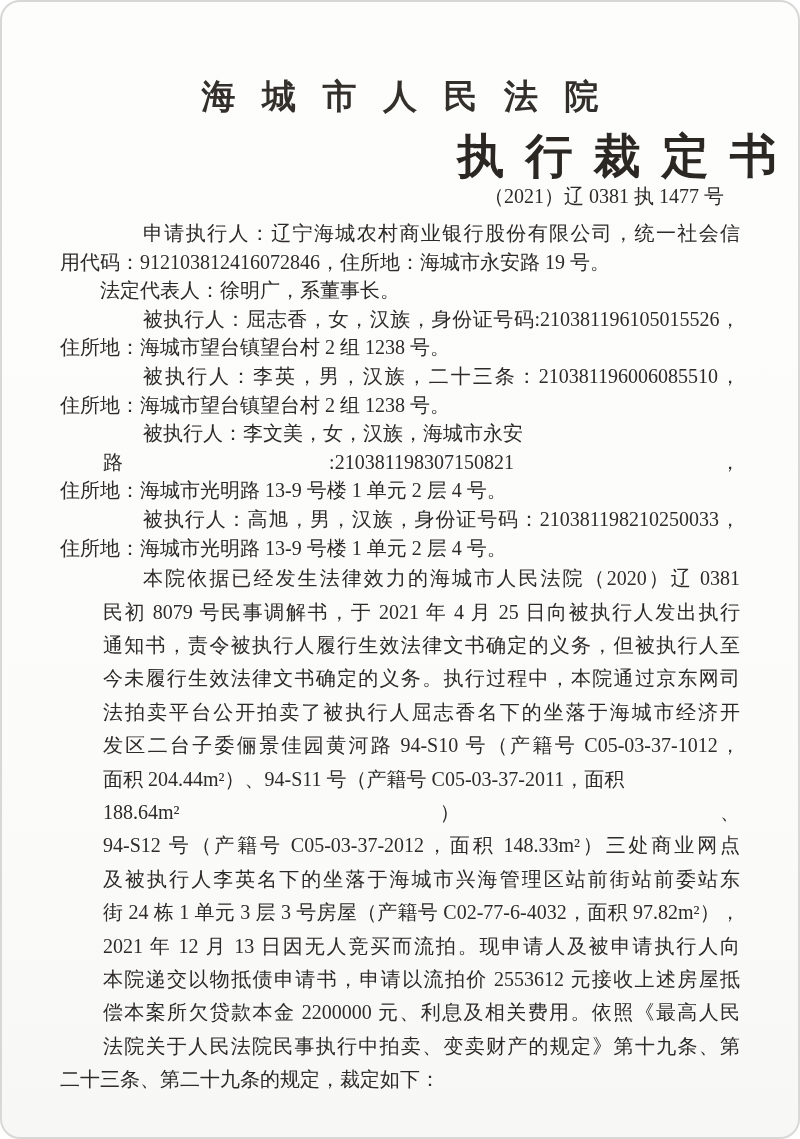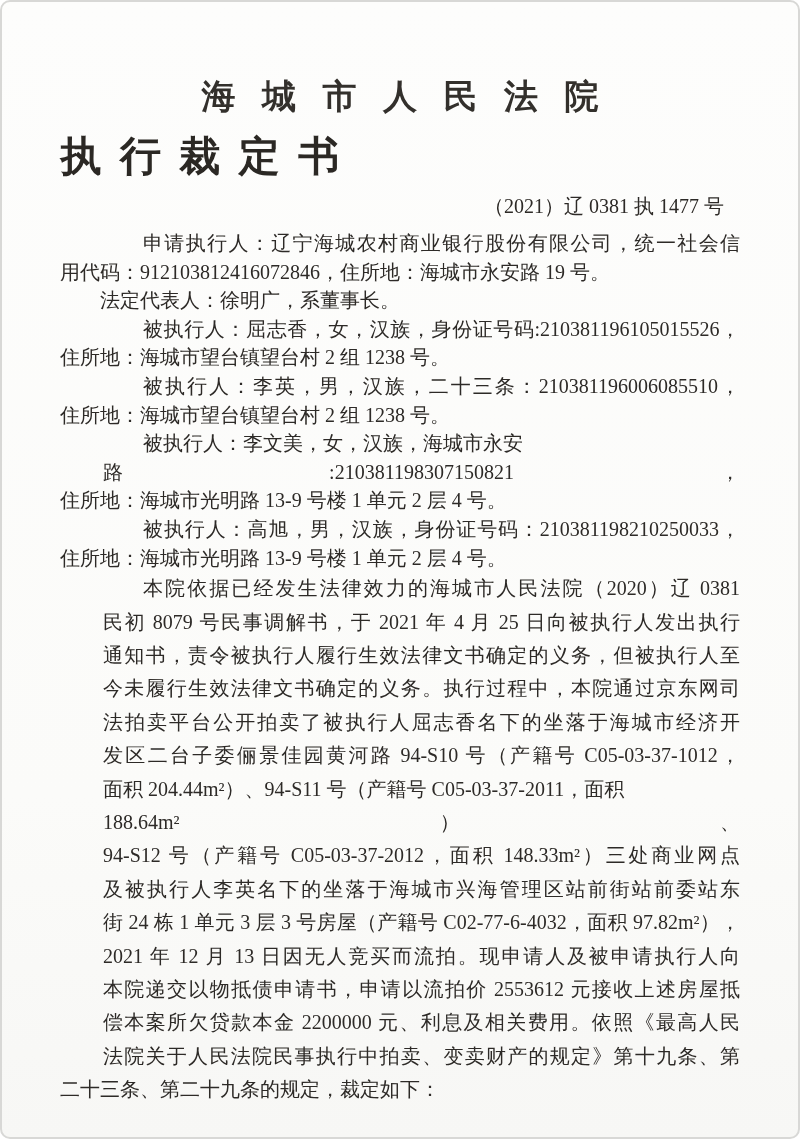--- a/index.html
+++ b/index.html
@@ -5,53 +5,52 @@
   html, body {
     margin: 0;
     padding: 0;
     background: #ffffff;
   }
   .page {
     width: 800px;
     height: 1139px;
     box-sizing: border-box;
     border: 2px solid #d8d8d6;
-    border-radius: 10px;
+    border-radius: 20px;
     background: linear-gradient(180deg, #fdfdfc 0%, #fbfbf9 70%, #f7f7f5 100%);
     font-family: "Liberation Serif", "DejaVu Serif", serif;
     color: #2d2a27;
     padding-top: 78px;
     overflow: hidden;
   }
   .court-name {
     font-size: 34px;
     line-height: 34px;
     font-weight: 600;
     text-align: center;
     letter-spacing: 0.78em;
     text-indent: 0.78em;
     color: #33302c;
   }
   .doc-title {
-    font-size: 41px;
+    font-size: 47px;
     line-height: 41px;
     font-weight: 700;
-    text-align: left;
+    text-align: right;
     letter-spacing: 0.45em;
     text-indent: 0.45em;
     margin-top: 22px;
     color: #2b2824;
-    padding-left: 40px;
   }
   .case-no {
     font-size: 20px;
     line-height: 22px;
     text-align: right;
     padding-right: 74px;
-    margin-top: 18px;
+    margin-top: 8px;
   }
   .body {
     margin-top: 12px;
     padding: 0 58px;
     font-size: 20px;
   }
   .line {
     text-align: left;
     overflow: hidden;
   }

